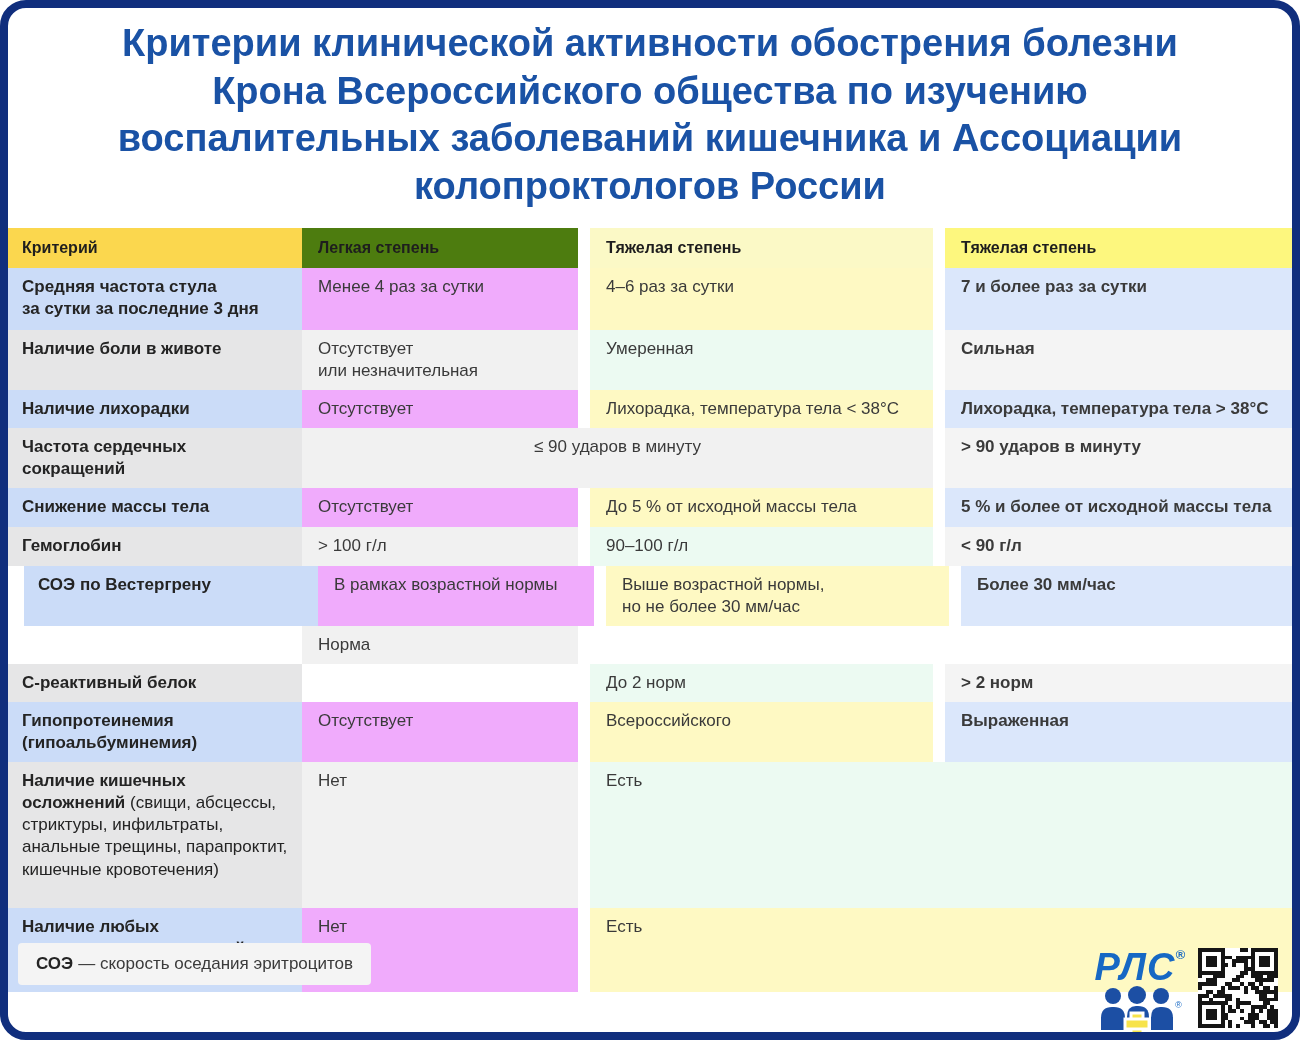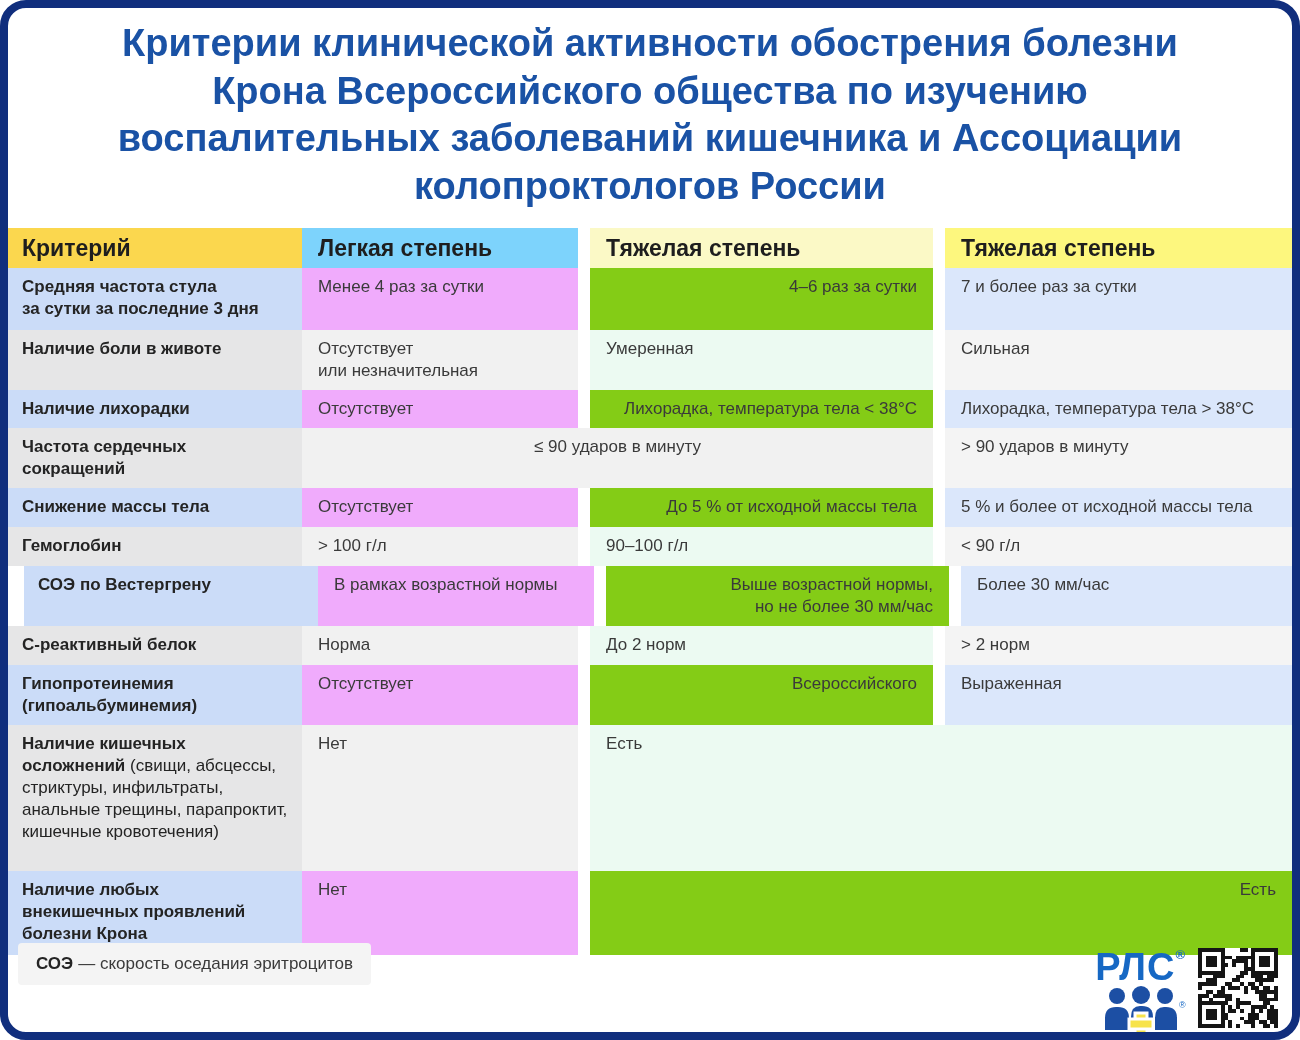--- a/index.html
+++ b/index.html
@@ -9,59 +9,59 @@
     border:8px solid #102e7d;border-radius:26px;background:#ffffff;overflow:hidden;
   }
   .title{
     position:absolute;top:12px;left:0;right:0;margin:0;text-align:center;
     font-weight:bold;font-size:38px;line-height:1.25;color:#1a52a5;white-space:pre-line;
   }
   .table{position:absolute;top:220px;left:0;width:1284px;}
   .thead,.trow{display:grid;grid-template-columns:294px 276px 12px 343px 12px 347px;background:#ffffff;}
   .hcell{
     box-sizing:border-box;min-height:40px;display:flex;align-items:center;
-    padding:4px 16px;font-weight:bold;font-size:23px;color:#1e1e1e;
+    padding:4px 16px;font-weight:bold;font-size:16px;color:#1e1e1e;
   }
   .h1{grid-column:1;background:#fbd74e;padding-left:14px;}
-  .h2{grid-column:2;background:#7dd3fc;}
+  .h2{grid-column:2;background:#4d7c0f;}
   .h3{grid-column:4;background:#fbf9c6;}
   .h4{grid-column:6;background:#fdf77e;}
   .cell{
     box-sizing:border-box;padding:8px 16px;font-size:17px;line-height:1.3;
     color:#3a3a3a;white-space:pre-line;
   }
   .c1{grid-column:1;font-weight:bold;color:#242424;padding-left:14px;padding-right:10px;}
   .cl{grid-column:2;}
   .cm{grid-column:4;}
-  .cs{grid-column:6;}
+  .cs{grid-column:6;font-weight:bold;}
   .mlm{grid-column:2 / span 3;text-align:center;}
   .mms{grid-column:4 / span 3;}
   .odd  .c1{background:#cbdcf8;}  .even .c1{background:#e6e6e7;}
   .odd  .cl,.odd .mlm{background:#f0abfc;}  .even .cl,.even .mlm{background:#f1f1f1;}
-  .odd  .cm,.odd .mms{background:#84cc16;text-align:right;}  .even .cm,.even .mms{background:#ecfaf2;}
+  .odd  .cm,.odd .mms{background:#fef9c3;}  .even .cm,.even .mms{background:#ecfaf2;}
   .odd  .cs{background:#dbe7fb;}  .even .cs{background:#f4f4f4;}
   #tbody .trow:nth-child(1){min-height:62px;}
   #tbody .trow:nth-child(2){min-height:55px;}
   #tbody .trow:nth-child(3){min-height:38px;}
   #tbody .trow:nth-child(4){min-height:58px;}
   #tbody .trow:nth-child(5){min-height:39px;}
   #tbody .trow:nth-child(6){min-height:38px;}
   #tbody .trow:nth-child(7){min-height:55px;margin-left:16px;}
   #tbody .trow:nth-child(8){min-height:39px;}
   #tbody .trow:nth-child(9){min-height:60px;}
   #tbody .trow:nth-child(10){min-height:146px;}
   #tbody .trow:nth-child(11){min-height:84px;}
   .crit-note{font-weight:normal;}
   .footnote{
     position:absolute;left:10px;top:935px;background:#f4f4f4;border-radius:4px;
     padding:11px 18px;font-size:17px;color:#3a3a3a;
   }
   .fn-abbr{font-weight:bold;color:#242424;margin-right:5px;}
   .logos{position:absolute;right:14px;top:940px;display:flex;align-items:flex-start;gap:12px;}
-  .rls{display:flex;flex-direction:column;align-items:flex-end;line-height:1;}
+  .rls{display:flex;flex-direction:column;align-items:center;line-height:1;font-style:italic;}
   .rls-text{font-weight:bold;font-size:38px;color:#1668c4;letter-spacing:1px;}
   .rls-text sup{font-size:13px;vertical-align:top;}
   .qr{
     width:80px;height:80px;display:grid;
     grid-template-columns:repeat(21,1fr);grid-auto-rows:1fr;background:#ffffff;
   }
   .qr i{display:block;}
   .qr i.on{background:#151515;}
 </style>
 </head>
@@ -121,22 +121,22 @@
           <div class="cell cs">&lt; 90 г/л</div>
         </div>
         <div class="trow odd">
           <div class="cell c1"><span>СОЭ по Вестергрену</span></div>
           <div class="cell cl">В рамках возрастной нормы</div>
           <div class="cell cm">Выше возрастной нормы,
 но не более 30 мм/час</div>
           <div class="cell cs">Более 30 мм/час</div>
         </div>
         <div class="trow even">
+          <div class="cell cl">Норма</div>
           <div class="cell c1"><span>С-реактивный белок</span></div>
-          <div class="cell cl">Норма</div>
           <div class="cell cm">До 2 норм</div>
           <div class="cell cs">&gt; 2 норм</div>
         </div>
         <div class="trow odd">
           <div class="cell c1"><span>Гипопротеинемия (гипоальбуминемия)</span></div>
           <div class="cell cl">Отсутствует</div>
           <div class="cell cm">Всероссийского</div>
           <div class="cell cs">Выраженная</div>
         </div>
         <div class="trow even">

